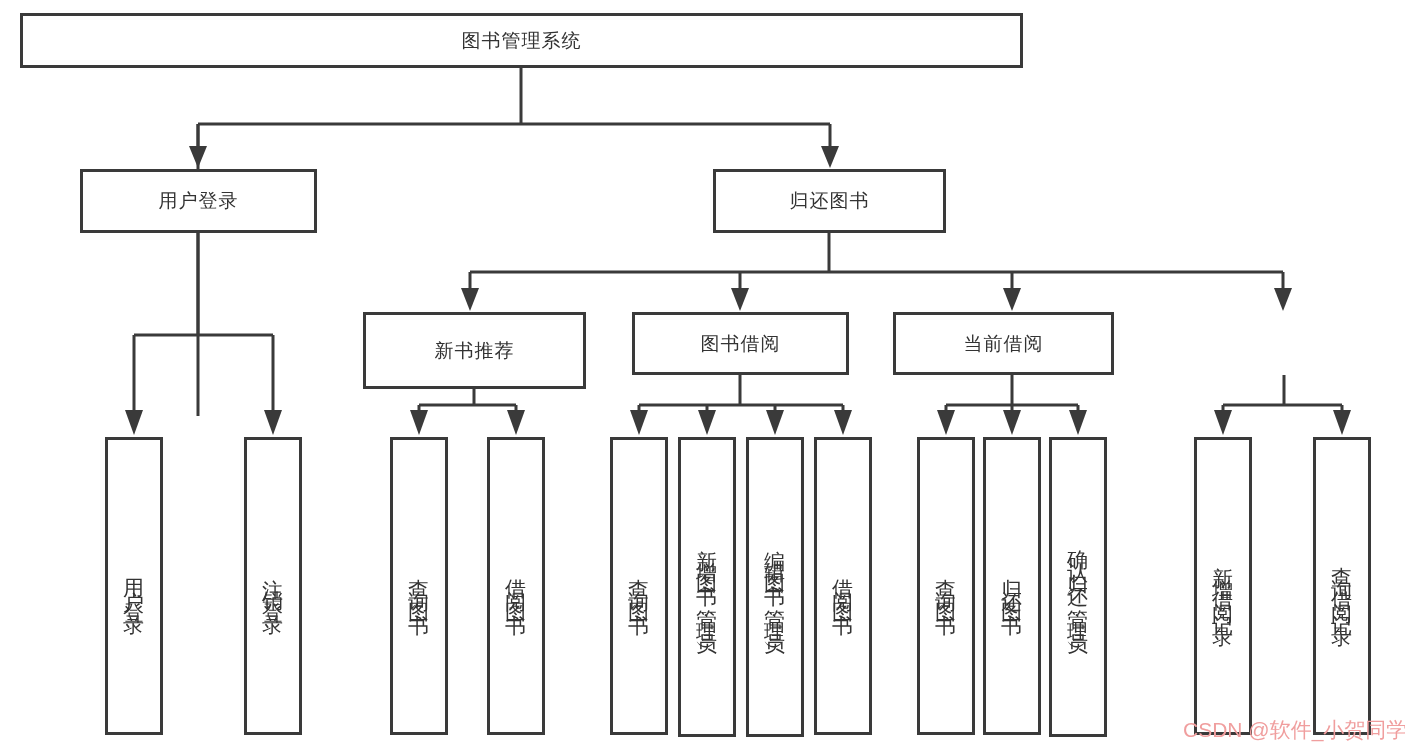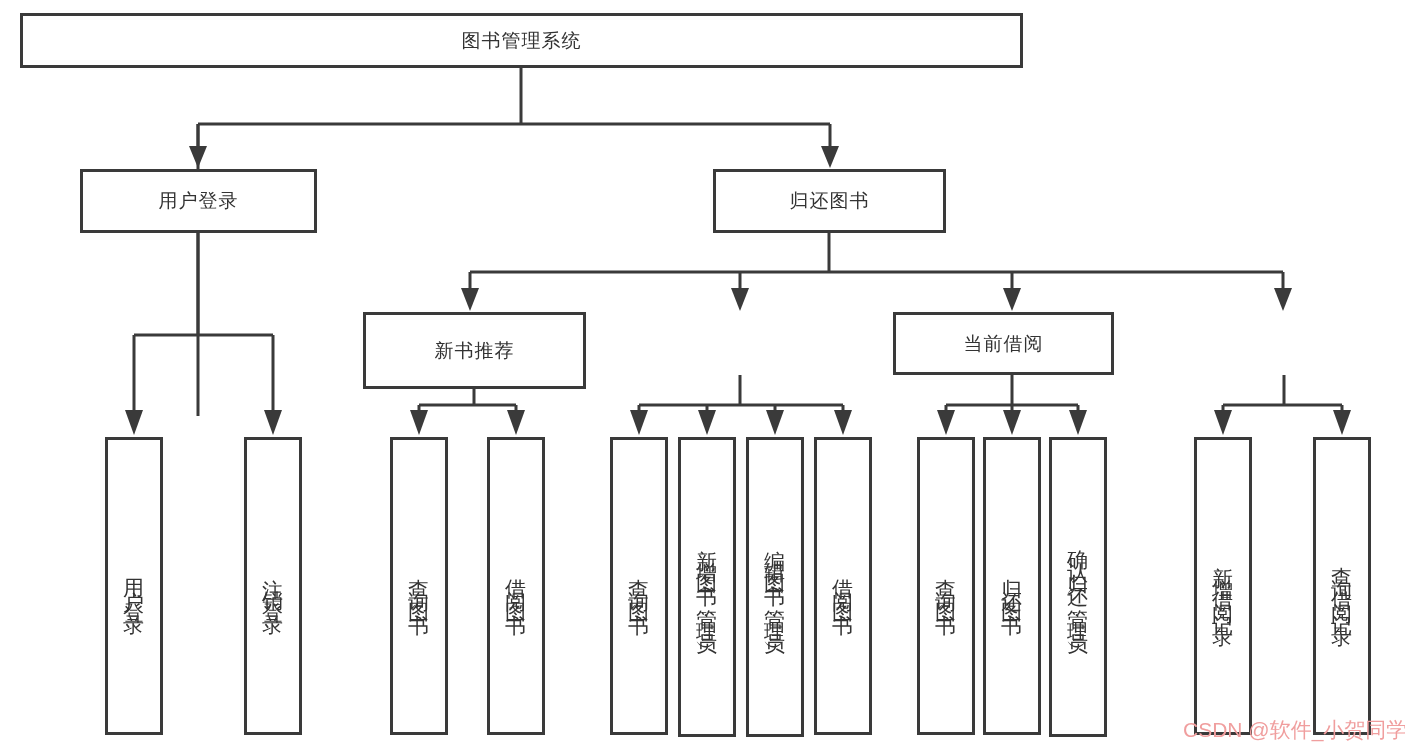--- a/index.html
+++ b/index.html
@@ -103,20 +103,21 @@
       <polygon class="hd" points="1333,410 1351,410 1342,435"></polygon>
     </g>
   </svg>
 
   <div class="box" style="left:20px;top:13px;width:1003px;height:55px">图书管理系统</div>
 
   <div class="box" style="left:80px;top:169px;width:237px;height:64px">用户登录</div>
   <div class="box" style="left:713px;top:169px;width:233px;height:64px">归还图书</div>
 
   <div class="box" style="left:363px;top:312px;width:223px;height:77px">新书推荐</div>
+  <div class="box" style="left:632px;top:312px;width:217px;height:63px">图书借阅</div>
   <div class="box" style="left:893px;top:312px;width:221px;height:63px">当前借阅</div>
 
   <div class="box v" style="left:105px;top:437px;width:58px;height:298px">用户登录</div>
   <div class="box v" style="left:244px;top:437px;width:58px;height:298px">注销登录</div>
 
   <div class="box v" style="left:390px;top:437px;width:58px;height:298px">查询图书</div>
   <div class="box v" style="left:487px;top:437px;width:58px;height:298px">借阅图书</div>
 
   <div class="box v" style="left:610px;top:437px;width:58px;height:298px">查询图书</div>
   <div class="box v" style="left:678px;top:437px;width:58px;height:300px">新增图书（管理员）</div>

